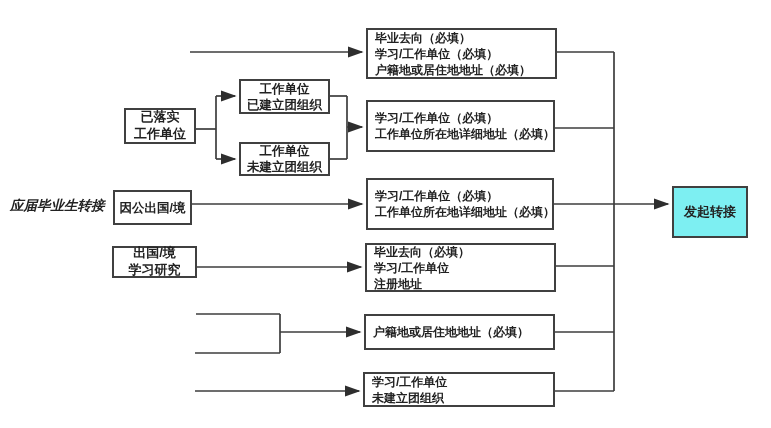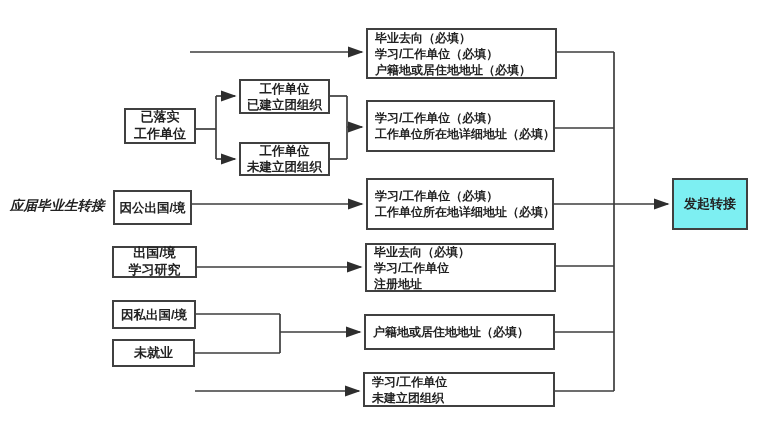--- a/index.html
+++ b/index.html
@@ -39,20 +39,21 @@
     justify-content:center;
     line-height:1.28;
   }
   .node.c{align-items:center;text-align:center;font-size:13px;}
   .node.l{align-items:flex-start;text-align:left;padding-left:7px;padding-right:4px;font-size:12px;line-height:16px;}
   .node .line{white-space:nowrap;}
   .node.accent{
     background:var(--accent);
     align-items:center;text-align:center;
     font-size:13px;
+    margin-top:8px;
   }
   .root-label{
     position:absolute;
     left:10px;top:197px;
     font-size:13.5px;
     font-weight:bold;
     color:var(--text);
     white-space:nowrap;
     font-style:italic;
   }
@@ -141,27 +142,21 @@
 
   <div class="node c" id="n-yingong">
     <span class="line">因公出国/境</span>
   </div>
 
   <div class="node c" id="n-chuguo">
     <span class="line">出国/境</span>
     <span class="line">学习研究</span>
   </div>
 
-  <div class="node c" id="n-yinsi">
-    <span class="line">因私出国/境</span>
-  </div>
 
-  <div class="node c" id="n-weijiuye">
-    <span class="line">未就业</span>
-  </div>
 
 
   <div class="node l" id="n-req1">
     <span class="line">毕业去向（必填）</span>
     <span class="line">学习/工作单位（必填）</span>
     <span class="line">户籍地或居住地地址（必填）</span>
   </div>
 
   <div class="node l" id="n-req2">
     <span class="line">学习/工作单位（必填）</span>

